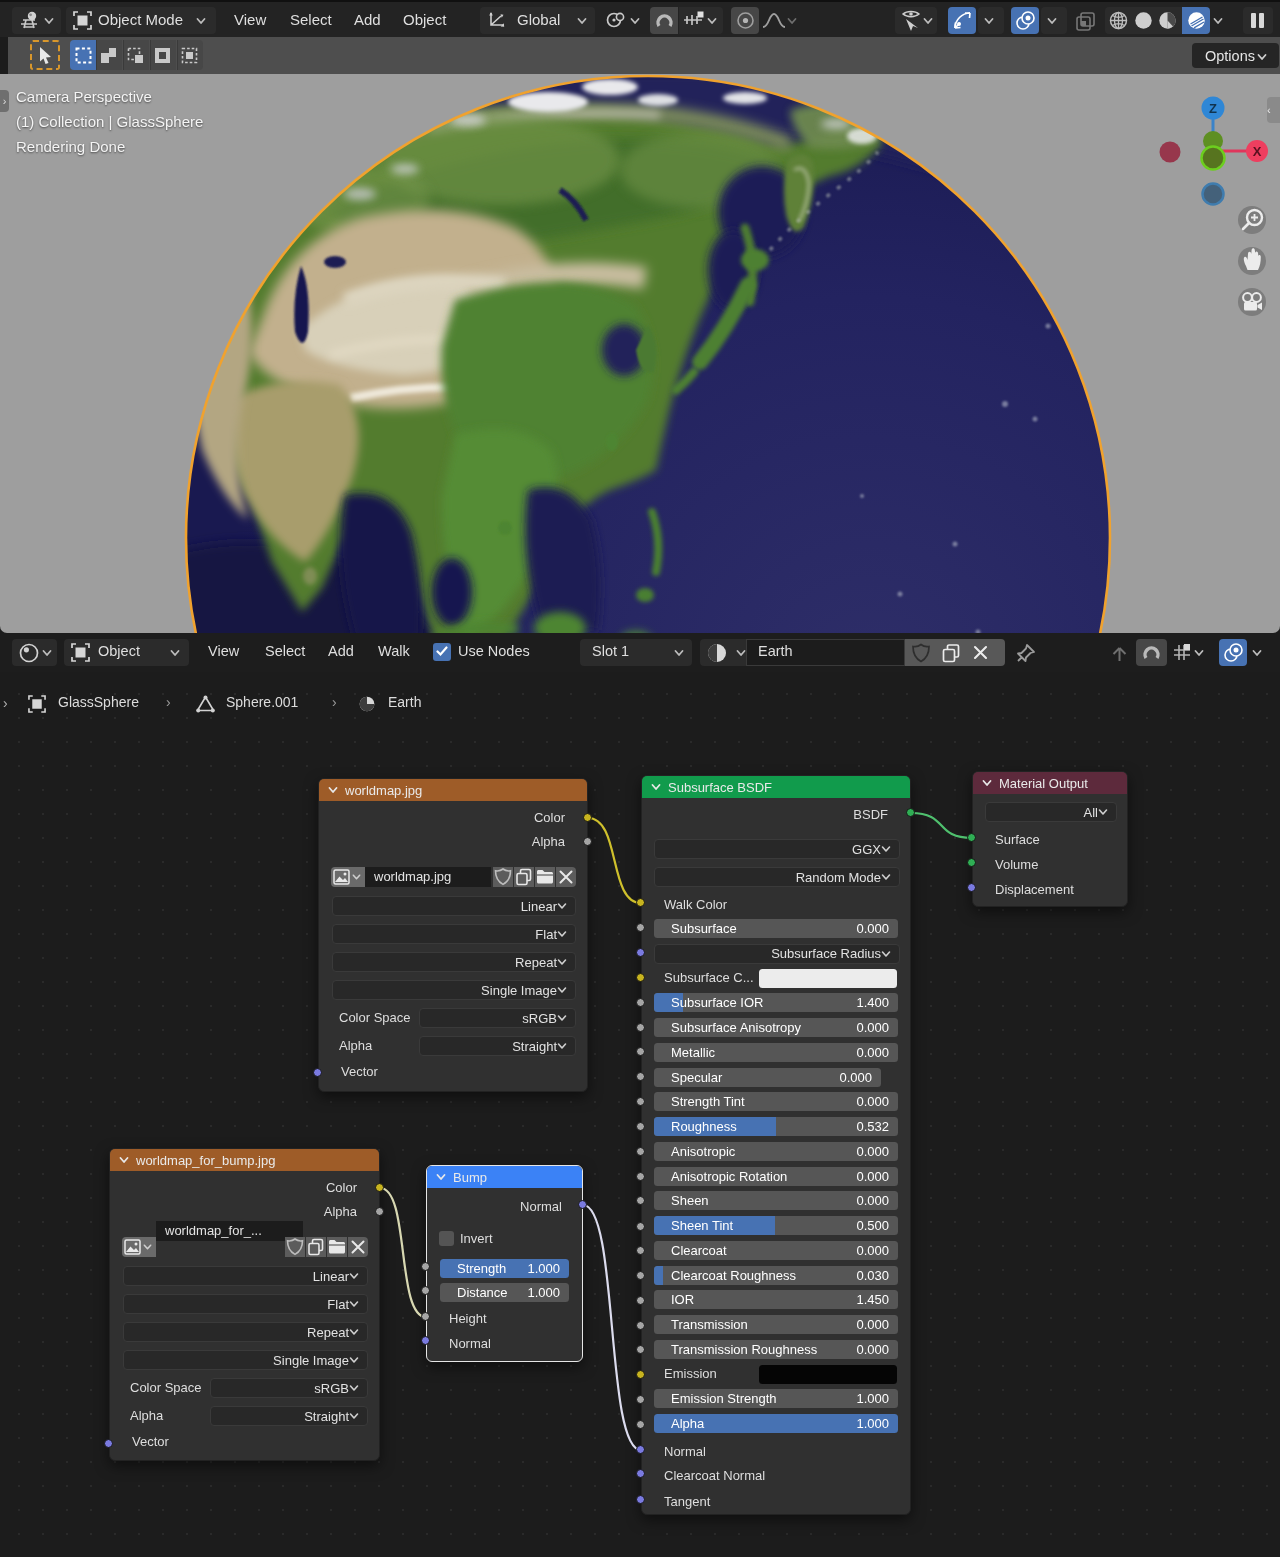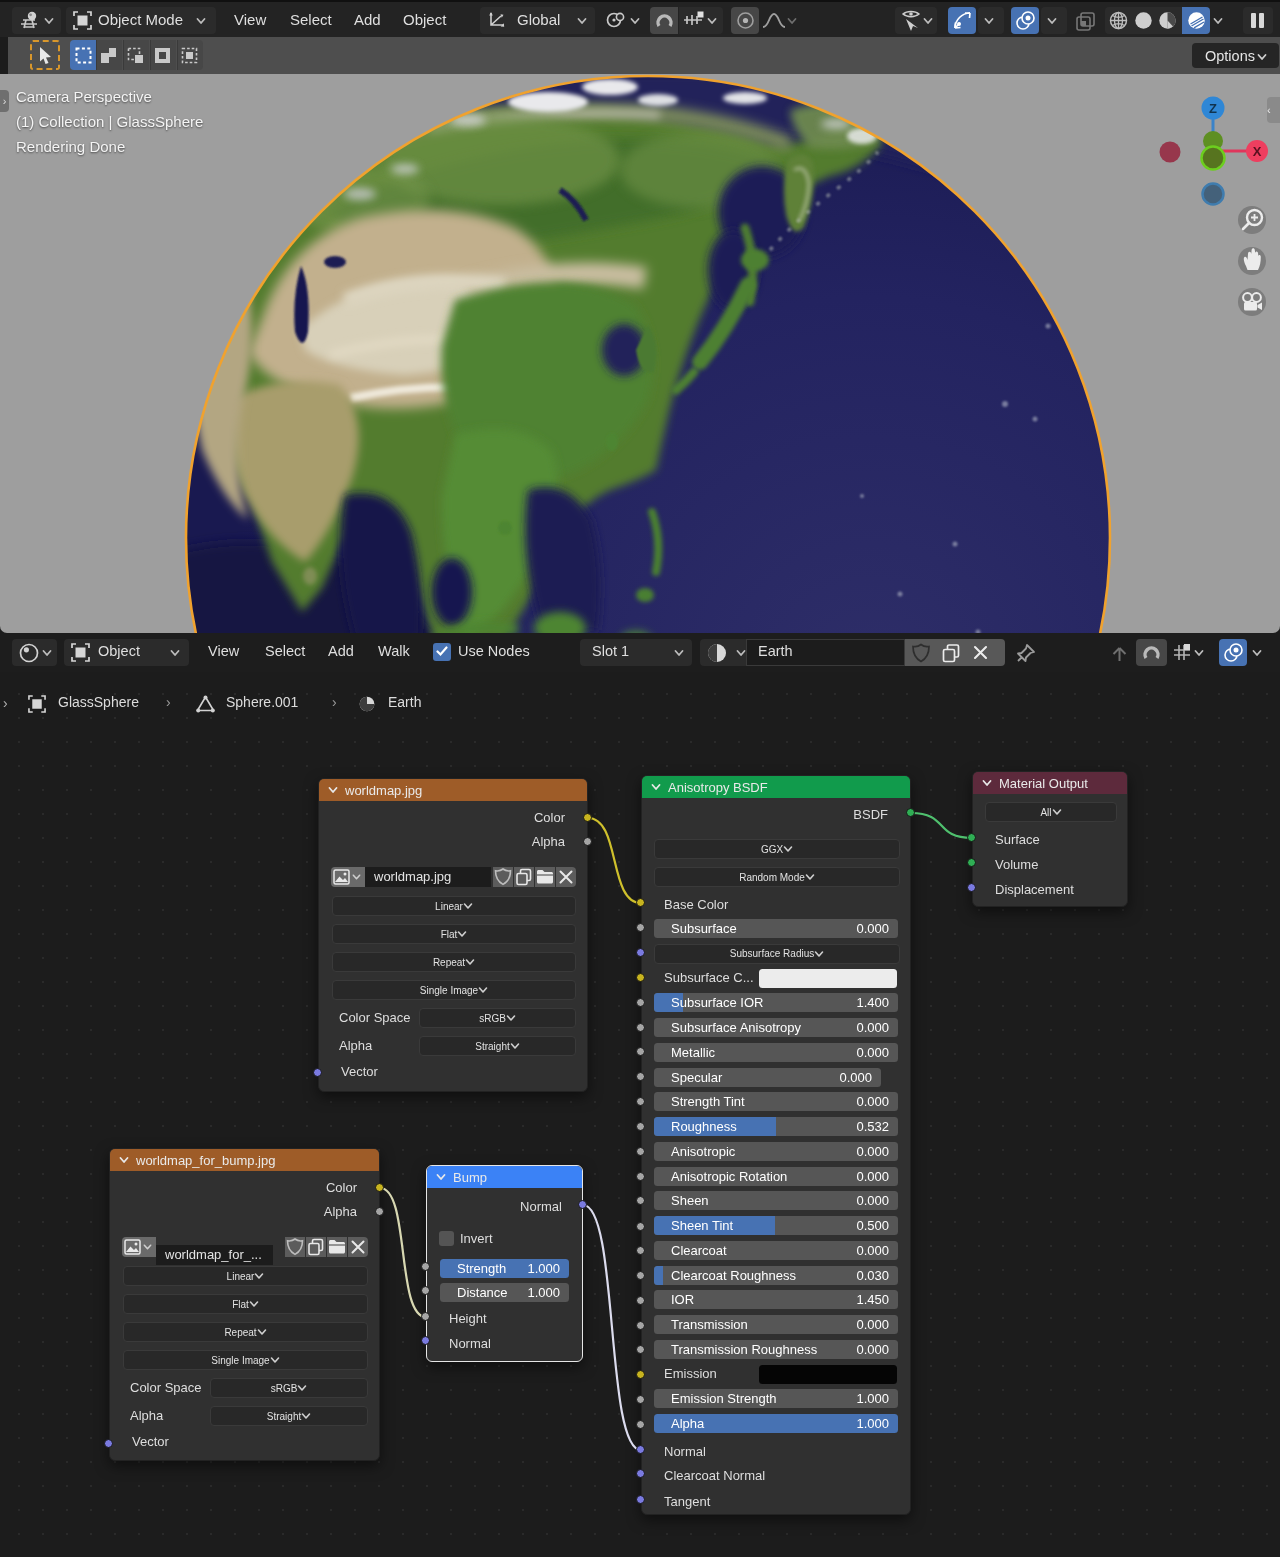--- a/index.html
+++ b/index.html
@@ -11,21 +11,21 @@
 #canvas{position:absolute;left:0;top:672px;width:1280px;height:885px;background:#1c1c1c}
 #canvas .dots{position:absolute;inset:0;background-image:radial-gradient(circle,#2a2a2a 1.1px,transparent 1.3px);background-size:24px 24px;background-position:7px 58px}
 .mtxt{color:#dfdfdf;font-size:15px}
 .btn{background:#282828;border-radius:4px;color:#e6e6e6;display:flex;align-items:center}
 .node{position:absolute;background:#303030;border-radius:6px;box-shadow:0 5px 14px rgba(0,0,0,.5);border:1px solid #222}
 .nhead{position:absolute;left:0;right:0;top:0;height:22px;border-radius:5px 5px 0 0;color:#e9e9e9;font-size:13px;display:flex;align-items:center;padding-left:9px;gap:7px}
 .slider{position:absolute;left:12px;right:12px;height:19px;background:#565656;border-radius:3.5px;color:#fff;font-size:13px;overflow:hidden}
 .slider .lab{position:absolute;left:17px;top:2px;white-space:nowrap}
 .slider .val{position:absolute;right:9px;top:2px}
 .slider .fill{position:absolute;left:0;top:0;bottom:0;background:#4772b3}
-.dd{position:absolute;height:20px;background:#282828;border:1px solid #3a3a3a;border-radius:4px;color:#e2e2e2;font-size:10px;display:flex;align-items:center;padding:0 8px;justify-content:center}
+.dd{position:absolute;height:20px;background:#282828;border:1px solid #3a3a3a;border-radius:4px;color:#e2e2e2;font-size:13px;display:flex;align-items:center;padding:0 8px;justify-content:flex-end}
 .sock{position:absolute;width:9px;height:9px;border-radius:50%;border:1px solid #151515}
 .slabel{position:absolute;font-size:13px;color:#dedede;top:0}
 .swatch{position:absolute;height:19px;border-radius:3.5px}
 </style></head>
 <body>
 <div id="topbar">
     <div class="abs" style="left:12px;top:5px;width:49px;height:27px;background:#2b2b2b;border-radius:4px"></div>
     <svg class="abs" style="left:17px;top:8px" width="24" height="22" viewBox="0 0 24 22">
       <path d="M4 14 L20 14 M6 10 L18 10 M8 17 L16 17 M9 10 L7 18 M15 10 L17 18" stroke="#c9c9c9" stroke-width="1.6" fill="none"></path>
       <circle cx="15" cy="6" r="4.2" fill="#d2d2d2"></circle>
@@ -502,21 +502,21 @@
       <div class="slabel" style="right:22px;top:55px">Alpha</div>
       <div class="abs" style="left:12px;top:88px;width:34px;height:20px;background:#6a6a6a;border-radius:4px 0 0 4px"></div>
       <svg class="abs" style="left:14px;top:90px" width="17" height="16" viewBox="0 0 17 16">
         <rect x="1" y="1" width="15" height="14" rx="1.5" fill="none" stroke="#e9e9e9" stroke-width="1.5"></rect>
         <path d="M2 13 L6.5 7.5 L10 11 L12 9 L15 13 Z" fill="#e9e9e9"></path>
         <circle cx="12" cy="5" r="1.5" fill="#e9e9e9"></circle>
       </svg>
       <svg class="abs" style="left:33px;top:94px" width="9" height="8" viewBox="0 0 10 8">
         <path d="M1.5 2 L5 6 L8.5 2" fill="none" stroke="#cfcfcf" stroke-width="1.7" stroke-linecap="round" stroke-linejoin="round"></path>
       </svg>
-      <div class="abs" style="left:46px;top:96px;width:117px;height:20px;background:#1c1c1c;color:#e3e3e3;font-size:13px;line-height:20px;padding-left:9px;white-space:nowrap;overflow:hidden">worldmap_for_...</div>
+      <div class="abs" style="left:46px;top:72px;width:147px;height:20px;background:#1c1c1c;color:#e3e3e3;font-size:13px;line-height:20px;padding-left:9px;white-space:nowrap;overflow:hidden">worldmap_for_...</div>
       <div class="abs" style="left:175px;top:88px;width:20px;height:20px;background:#5c5c5c;"></div>
       <svg class="abs" style="left:175px;top:88px" width="20" height="20" viewBox="0 0 20 20">
         <path d="M10 2 C12.3 3.8 15 4.2 17.5 3.8 C17.5 9.5 15.2 14.6 10 17.4 C4.8 14.6 2.5 9.5 2.5 3.8 C5 4.2 7.7 3.8 10 2 Z" fill="none" stroke="#bdbdbd" stroke-width="1.6"></path>
       </svg>
       <div class="abs" style="left:196px;top:88px;width:20px;height:20px;background:#5c5c5c;"></div>
       <svg class="abs" style="left:196px;top:88px" width="20" height="20" viewBox="0 0 20 20">
         <rect x="6.5" y="2.5" width="10" height="11" rx="1.5" fill="none" stroke="#e8e8e8" stroke-width="1.6"></rect>
         <rect x="3" y="6.5" width="10" height="11" rx="1.5" fill="#5c5c5c" stroke="#e8e8e8" stroke-width="1.6"></rect>
       </svg>
       <div class="abs" style="left:217px;top:88px;width:20px;height:20px;background:#5c5c5c;"></div>
@@ -566,36 +566,36 @@
           <path d="M1.5 2 L5 6 L8.5 2" fill="none" stroke="#cfcfcf" stroke-width="1.6" stroke-linecap="round" stroke-linejoin="round"></path>
         </svg>
       </div>
       <div class="slabel" style="left:22px;top:285px">Vector</div>
     </div>
     <div class="node" style="left:641px;top:103px;width:270px;height:740px">
       <div class="nhead" style="background:#119b4c">
         <svg width="10" height="8" viewBox="0 0 10 8">
           <path d="M1.5 2 L5 6 L8.5 2" fill="none" stroke="#e8e8e8" stroke-width="1.8" stroke-linecap="round" stroke-linejoin="round"></path>
         </svg>
-        <span>Anisotropy BSDF</span>
+        <span>Subsurface BSDF</span>
       </div>
       <div class="slabel" style="right:22px;top:31px">BSDF</div>
       <div class="dd" style="left:12px;top:63px;width:246px">
         <span>GGX</span>
         <svg width="10" height="8" viewBox="0 0 10 8">
           <path d="M1.5 2 L5 6 L8.5 2" fill="none" stroke="#cfcfcf" stroke-width="1.6" stroke-linecap="round" stroke-linejoin="round"></path>
         </svg>
       </div>
       <div class="dd" style="left:12px;top:91px;width:246px">
         <span>Random Mode</span>
         <svg width="10" height="8" viewBox="0 0 10 8">
           <path d="M1.5 2 L5 6 L8.5 2" fill="none" stroke="#cfcfcf" stroke-width="1.6" stroke-linecap="round" stroke-linejoin="round"></path>
         </svg>
       </div>
-      <div class="slabel" style="left:22px;top:121px">Base Color</div>
+      <div class="slabel" style="left:22px;top:121px">Walk Color</div>
       <div class="slider" style="top:143px;left:12px;right:12px">
         <span class="lab">Subsurface</span>
         <span class="val">0.000</span>
       </div>
       <div class="dd" style="left:12px;top:167.75px;width:246px">
         <span>Subsurface Radius</span>
         <svg width="10" height="8" viewBox="0 0 10 8">
           <path d="M1.5 2 L5 6 L8.5 2" fill="none" stroke="#cfcfcf" stroke-width="1.6" stroke-linecap="round" stroke-linejoin="round"></path>
         </svg>
       </div>

